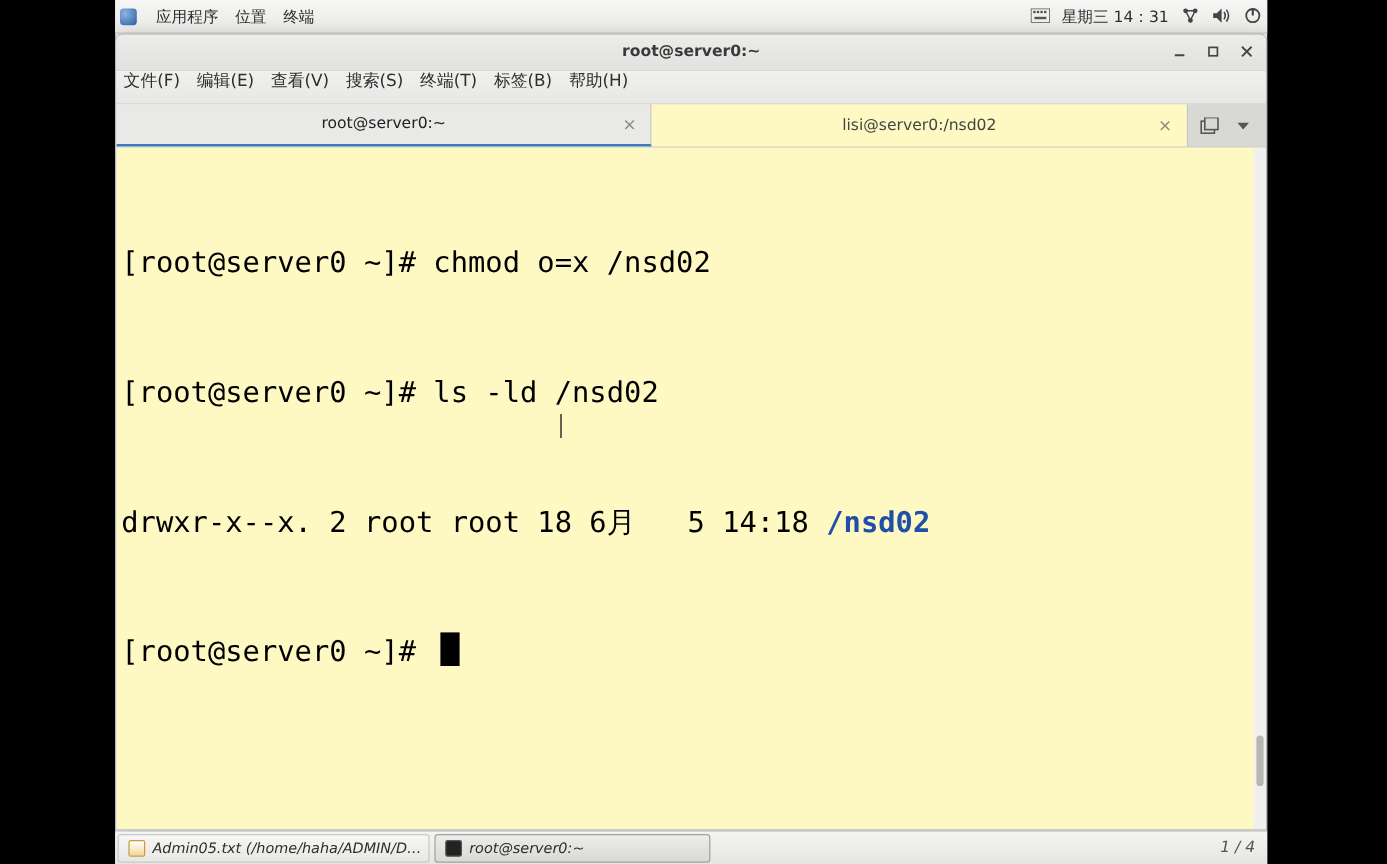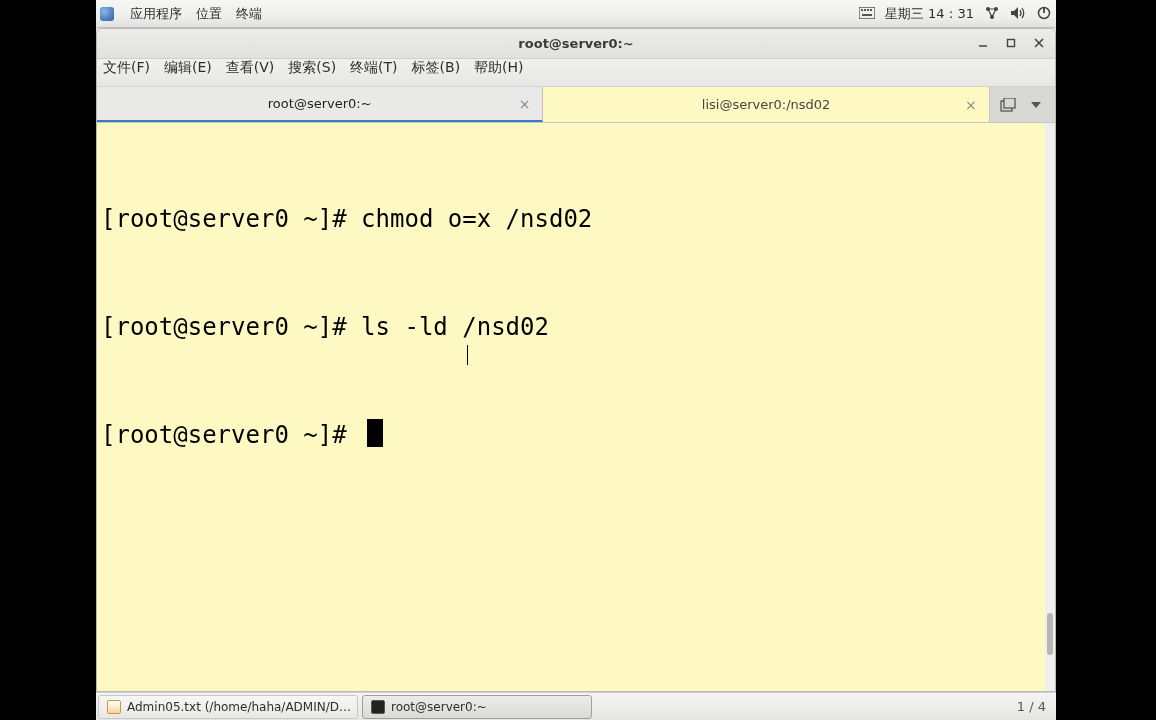--- a/index.html
+++ b/index.html
@@ -189,20 +189,21 @@
       bottom: 0;
       left: 0;
       right: 0;
       height: 28px;
       background: linear-gradient(#f4f4f3, #e5e5e3);
       border-top: 1px solid #cfcfcd;
       display: flex;
       align-items: center;
       font-size: 12px;
       color: #2e2e2e;
+      font-style: italic;
     }
     .task-item {
       height: 24px;
       min-width: 230px;
       max-width: 260px;
       margin: 0 2px;
       padding: 0 8px;
       background: linear-gradient(#f7f7f6, #e7e7e5);
       border: 1px solid #c8c8c6;
       border-radius: 3px;
@@ -327,20 +328,21 @@
           <svg width="10" height="6" viewBox="0 0 10 6">
               <path d="M0 0 L10 0 L5 6 Z" fill="#555"></path>
             </svg>
         </div>
       </div>
     </div>
 
     <div class="terminal">
       <div class="term-line"><span>[root@server0 ~]# </span><span>chmod o=x /nsd02</span></div>
       <div class="term-line"><span>[root@server0 ~]# </span><span>ls -ld /nsd02</span></div>
+      <div class="term-line"><span>drwxr-x--x. 2 root root 18 6月   5 14:18 </span><span class="dir-blue">/nsd02</span></div>
       <div class="term-line"><span>[root@server0 ~]# </span><span class="cursor-block"></span></div>
       <div class="text-caret"></div>
       <div class="vscrollbar">
         <div class="thumb"></div>
       </div>
     </div>
   </div>
 
   <div class="taskbar">
     <div class="task-item">

